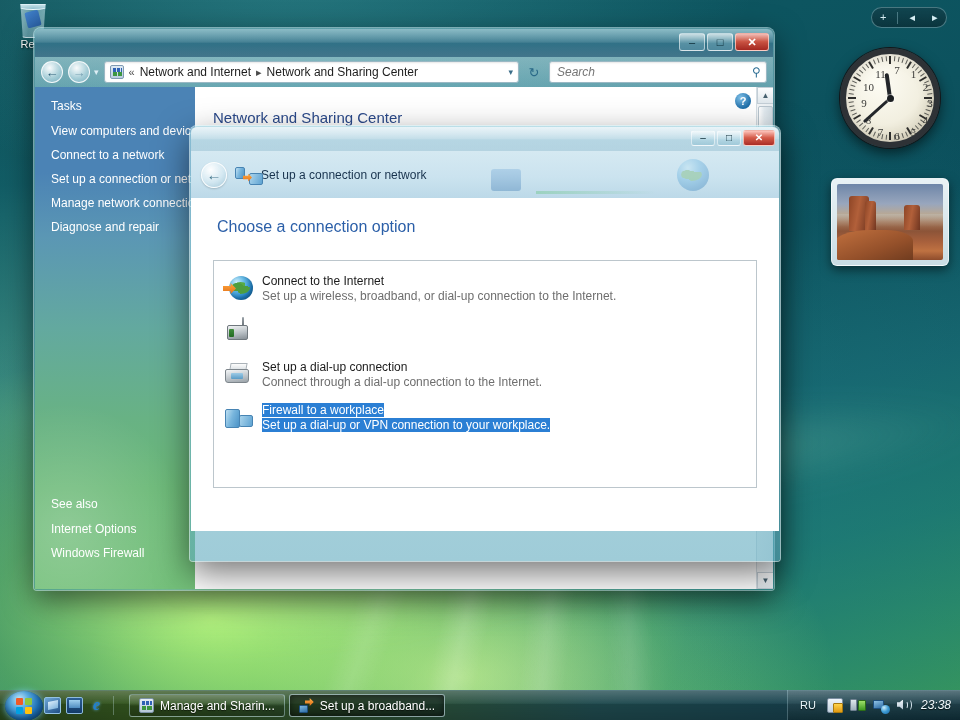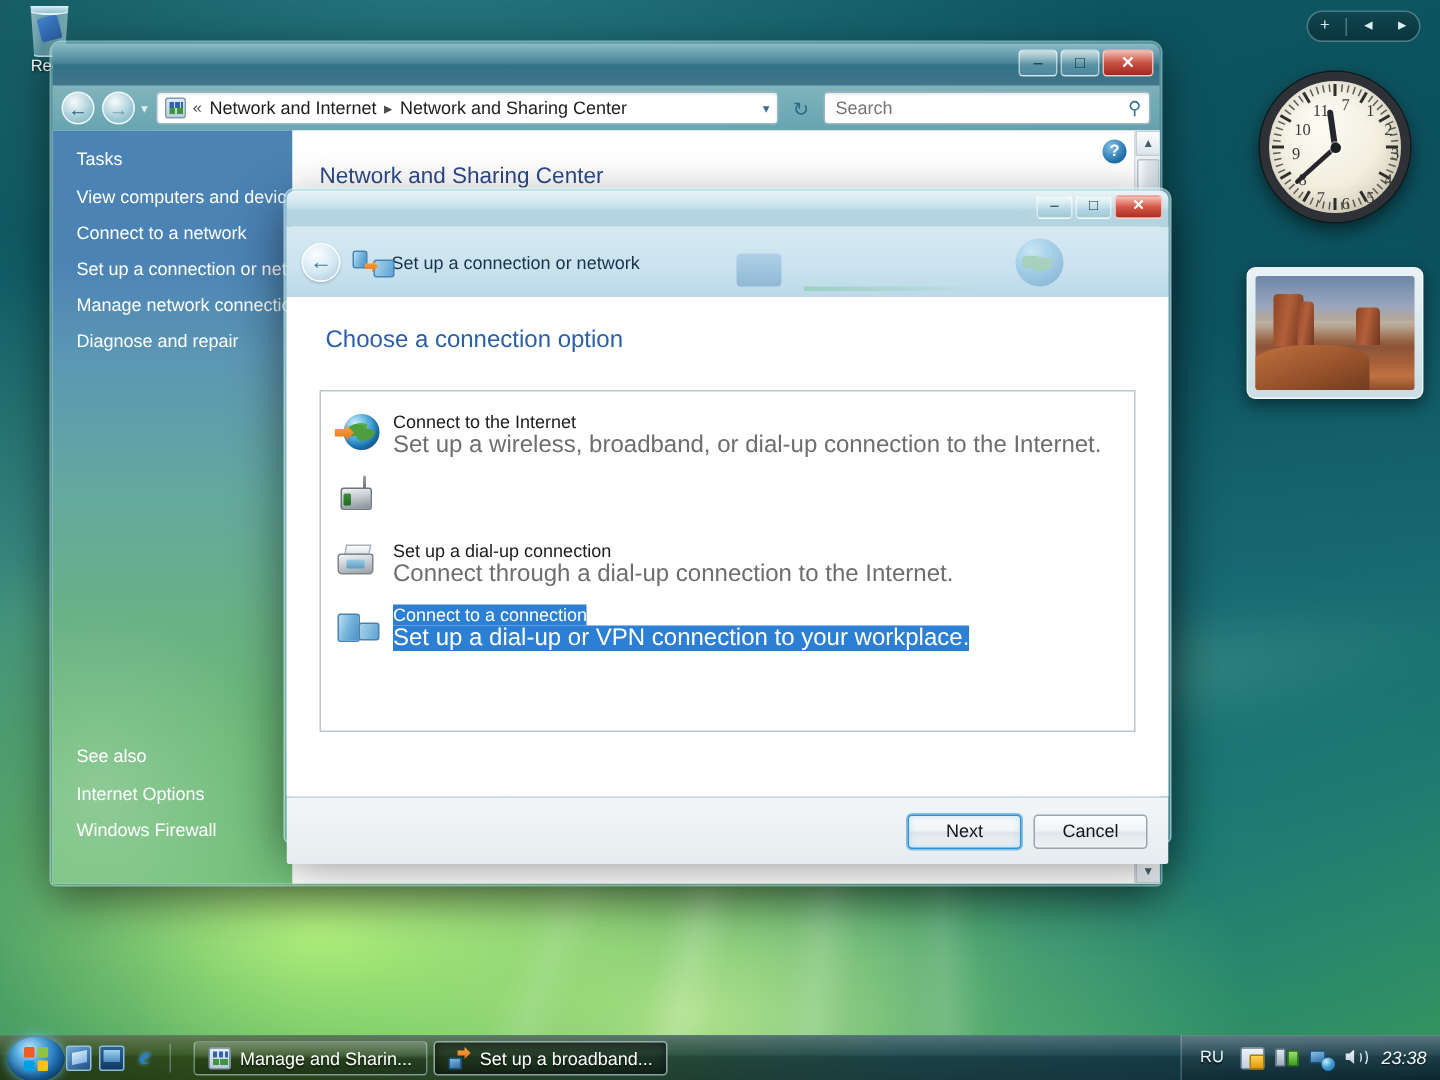--- a/index.html
+++ b/index.html
@@ -189,21 +189,21 @@
   .crumb-sep { color:#4a4a4a; font-size:11px; }
   .crumb { color:#1d1d1d; font-size:12px; white-space:nowrap; }
   #addr-chev { margin-left:auto; color:#3b6d88; font-size:9px; }
   #refresh-btn { width:20px; text-align:center; color:#2a6a88; font-size:13px; }
   #searchbox {
     width:218px; height:22px; background:#fff; border:1px solid #9ab8c4; border-radius:3px;
     display:flex; align-items:center; padding:0 5px;
     box-shadow:inset 0 1px 2px rgba(0,0,0,0.10);
   }
   #search-input {
-    flex:1; border:0; outline:0; font-size:12px; color:#8a8a8a;
+    flex:1; border:0; outline:0; font-size:12px; font-style:italic; color:#8a8a8a;
     font-family:"Liberation Sans", sans-serif; background:transparent;
   }
   #search-mag { color:#2f6f95; font-size:12px; transform:scaleX(-1); }
 
   #exp-body { display:flex; height:502px; background:#fff; }
   #exp-sidebar {
     width:160px; flex:none; color:#fff; padding:9px 0 0 0; position:relative;
     background:linear-gradient(180deg,#4b83b5 0%,#4b83b5 17%,#5b97b4 30%,#63a99f 48%,#68b284 66%,#6bb977 80%,#74c07a 100%);
   }
   #exp-sidebar::after {
@@ -290,21 +290,21 @@
   #wiz-heading { color:#2b5fa8; font-size:16px; margin:0 0 24px 4px; font-weight:normal; }
   #opt-list {
     border:1px solid #bcc6cc; background:#fff; height:228px; padding:9px 4px 0 6px; overflow:hidden;
   }
   .opt {
     display:flex; gap:9px; padding:3px 4px 3px 3px; margin-bottom:6px; align-items:flex-end;
   }
   .opt-icon { width:30px; height:30px; flex:none; position:relative; margin-top:1px; }
   .opt-txt { flex:1; min-width:0; }
   .opt-t { font-size:12px; color:#1b1b1b; line-height:15px; }
-  .opt-d { font-size:16px; color:#6e6e6e; line-height:15px; }
+  .opt-d { font-size:12px; color:#6e6e6e; line-height:15px; }
   .opt.selected .opt-t, .opt.selected .opt-d { background:#2b7fd4; color:#fff; display:inline; box-decoration-break:clone; }
   .opt.selected .opt-t { font-weight:normal; }
 
   
   .ic-globe {
     position:absolute; right:0; top:2px; width:24px; height:24px; border-radius:50%;
     background:radial-gradient(circle at 32% 26%, #cdeefb 0%, #63b9e6 32%, #2183c6 66%, #0f5e99 100%);
     box-shadow:inset -2px -2px 4px rgba(0,0,0,0.25);
   }
   .ic-globe::after {
@@ -703,32 +703,28 @@
           <div class="opt-t">Set up a dial-up connection</div>
           <div class="opt-d">Connect through a dial-up connection to the Internet.</div>
         </div>
       </div>
 
       <div class="opt selected">
         <div class="opt-icon">
           <div class="ic-work"></div>
         </div>
         <div class="opt-txt">
-          <div><span class="opt-t">Connect to a connection</span></div>
+          <div><span class="opt-t">Firewall to a workplace</span></div>
           <div><span class="opt-d">Set up a dial-up or VPN connection to your workplace.</span></div>
         </div>
       </div>
 
     </div>
   </div>
 
-  <div id="wiz-footer">
-    <button class="wbutton default">Next</button>
-    <button class="wbutton">Cancel</button>
-  </div>
 </div>
 
 <div id="taskbar">
 
   <div id="start-orb">
     <div id="orb-inner">
       <div id="orb-flag">
         <div class="fq tl"></div>
           <div class="fq tr"></div>
         <div class="fq bl"></div>

